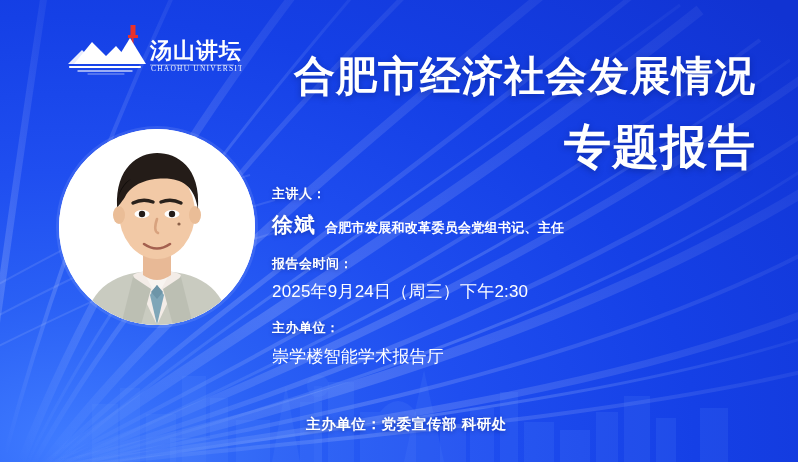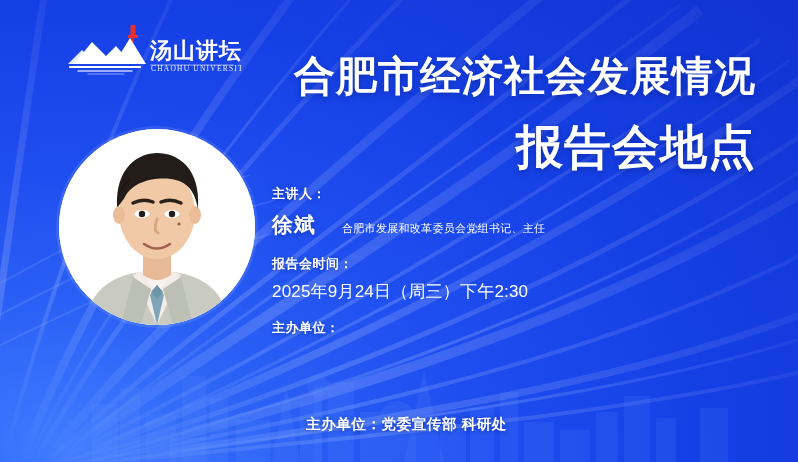--- a/index.html
+++ b/index.html
@@ -42,23 +42,23 @@
   }
   .title1{font-size:41px;text-align:center;}
   .title2{font-size:47px;margin-top:26px;}
 
   
   .info{position:absolute;left:272px;top:186px;width:420px;color:#fff;}
   .lbl{
     font-size:13px;font-weight:bold;letter-spacing:.5px;
     text-shadow:0 1px 4px rgba(0,20,90,.40);line-height:1.2;
   }
-  .row-name{margin-top:9px;display:flex;align-items:baseline;gap:26px;}
+  .row-name{margin-top:9px;display:flex;align-items:baseline;gap:9px;}
   .name{font-size:21px;font-weight:bold;letter-spacing:1px;text-shadow:0 1px 4px rgba(0,20,90,.40);}
-  .role{font-size:11px;font-weight:normal;letter-spacing:.3px;}
+  .role{font-size:13px;font-weight:bold;letter-spacing:.3px;}
   .val{font-size:17px;margin-top:9px;letter-spacing:.2px;}
   .gap{height:17px;}
 
   
   .organizer{
     position:absolute;left:0;right:0;top:415px;text-align:center;
     color:#ffffff;font-size:14.5px;font-weight:bold;letter-spacing:.6px;
     text-shadow:0 1px 4px rgba(0,20,90,.45);
     padding-left:15px;
   }
@@ -204,31 +204,32 @@
       <path d="M98,90 q-4,12 1,14" stroke="#d8a27e" stroke-width="2.6" fill="none" stroke-linecap="round"></path>
 
       <path d="M85,115 q13,9 26,0" stroke="#a4604f" stroke-width="2.6" fill="none" stroke-linecap="round"></path>
 
       <circle cx="120" cy="95" r="1.6" fill="#8a6048"></circle>
     </svg>
   </div>
 
   <div class="title-wrap">
     <div class="title1">合肥市经济社会发展情况</div>
-    <div class="title2">报告会地点</div>
+    <div class="title2">专题报告</div>
   </div>
 
   <div class="info">
     <div class="lbl">主讲人：</div>
     <div class="row-name">
       <span class="name">徐斌</span>
       <span class="role">合肥市发展和改革委员会党组书记、主任</span>
     </div>
     <div class="gap"></div>
     <div class="lbl">报告会时间：</div>
     <div class="val">2025年9月24日（周三）下午2:30</div>
     <div class="gap"></div>
     <div class="lbl">主办单位：</div>
+    <div class="val">崇学楼智能学术报告厅</div>
   </div>
 
   <div class="organizer">主办单位：党委宣传部  科研处</div>
 
 </div>
 
 </body></html>

